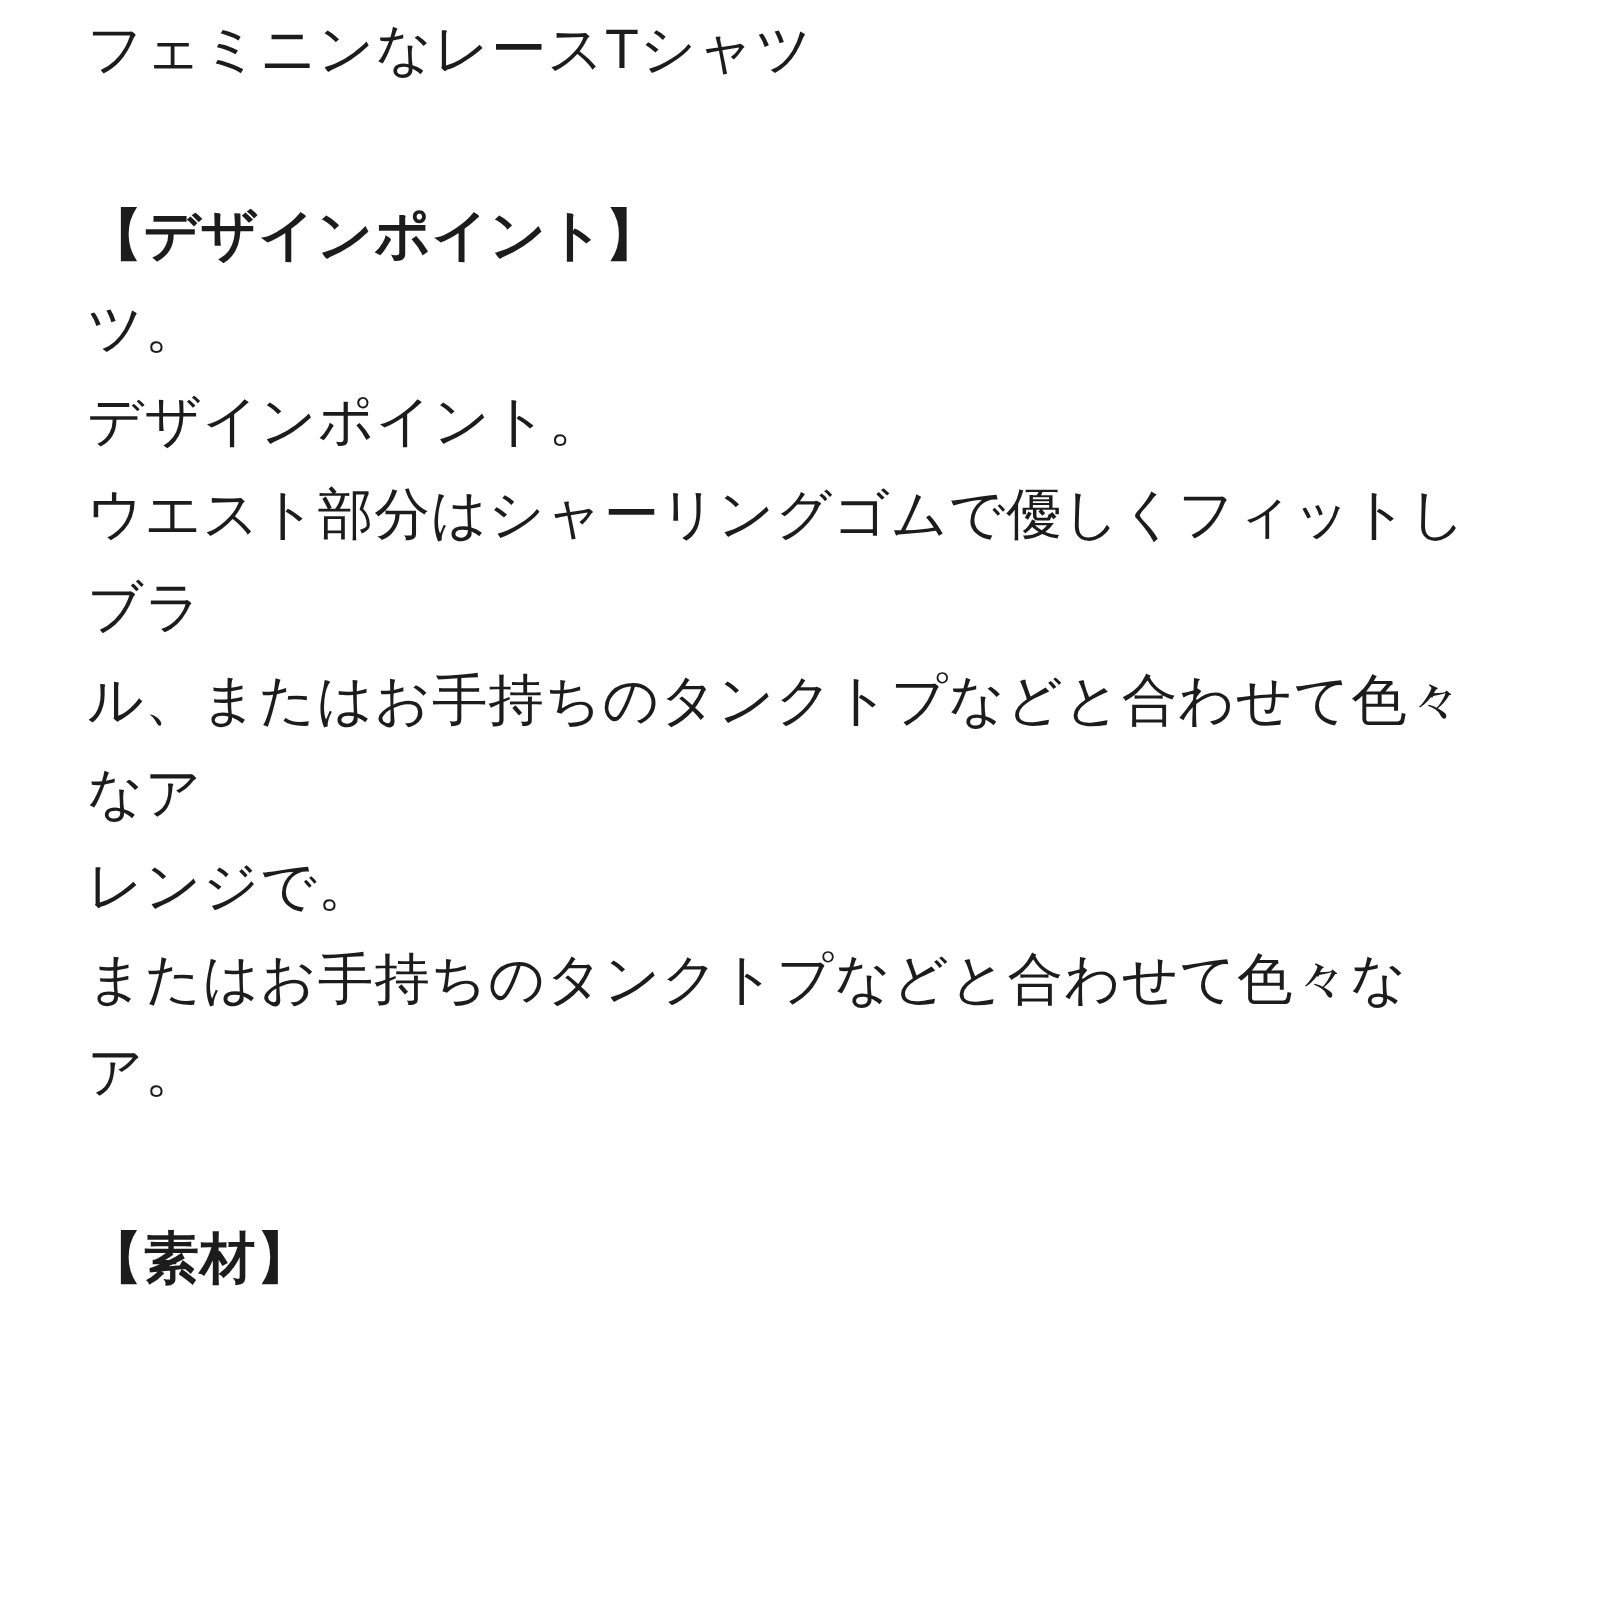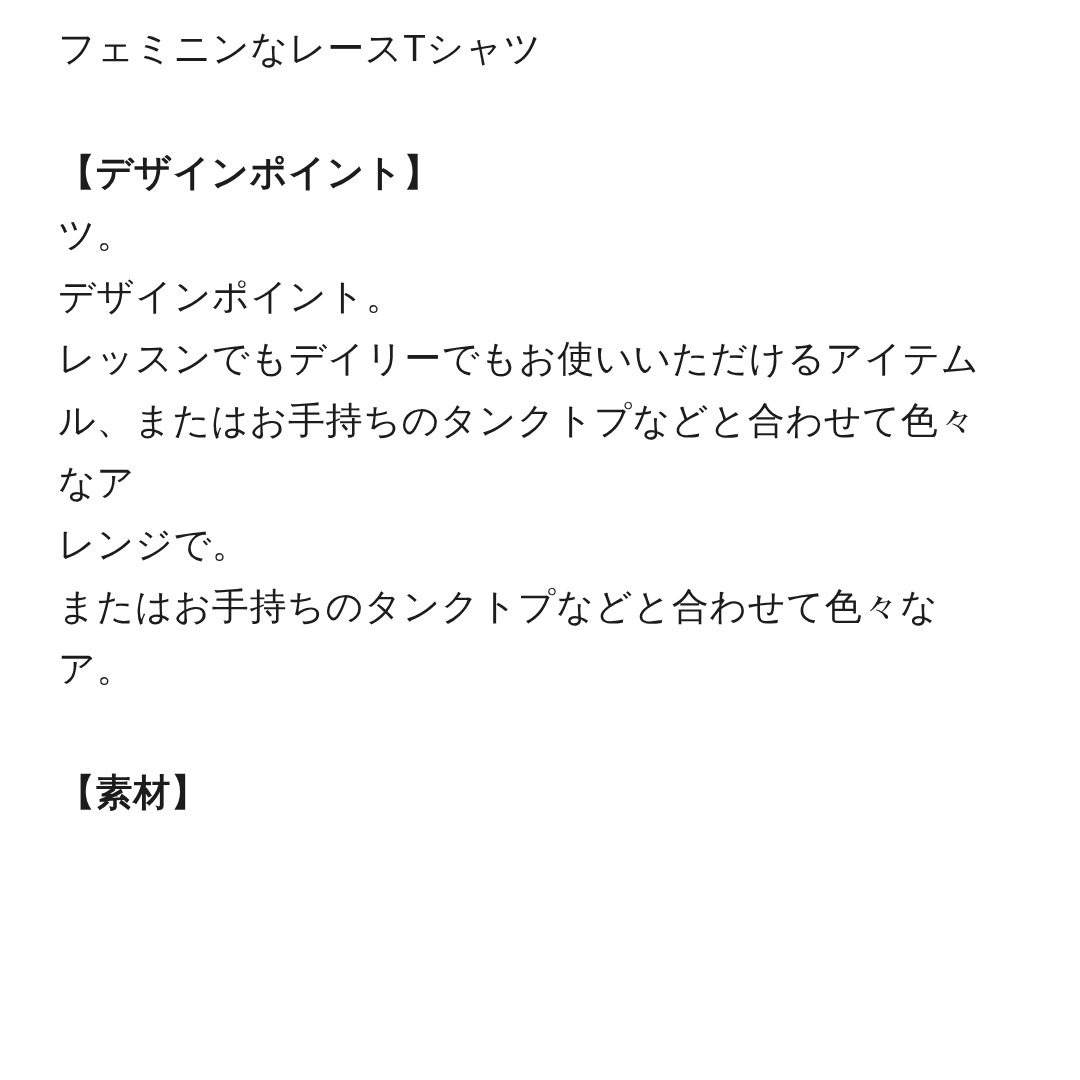--- a/index.html
+++ b/index.html
@@ -27,39 +27,39 @@
     letter-spacing: 0.6px;
     color: #1c1c1c;
     white-space: pre-wrap;
     word-break: break-all;
   }
   .doc-line.spacer {
     height: 62px;
     line-height: 62px;
   }
   .title-line {
-    margin-top: 16px;
+    margin-top: 0;
     padding-top: 2px;
   }
   .heading {
     font-weight: 700;
   }
 </style>
 </head>
 <body>
 
 <div class="page">
 
   <div class="doc-line title-line">フェミニンなレースTシャツ</div>
   <div class="doc-line spacer"></div>
 
   <div class="doc-line heading">【デザインポイント】</div>
   <div class="doc-line">ツ。</div>
   <div class="doc-line">デザインポイント。</div>
-  <div class="doc-line">レッスンでもデイリーでもお使いいただけるアイテム</div>
+  <div class="doc-line">ウエスト部分はシャーリングゴムで優しくフィットしブラ</div>
   <div class="doc-line">ル、またはお手持ちのタンクトプなどと合わせて色々なア</div>
   <div class="doc-line">レンジで。</div>
   <div class="doc-line">またはお手持ちのタンクトプなどと合わせて色々なア。</div>
 
   <div class="doc-line spacer"></div>
 
   <div class="doc-line heading">【素材】</div>
 
 </div>
 

